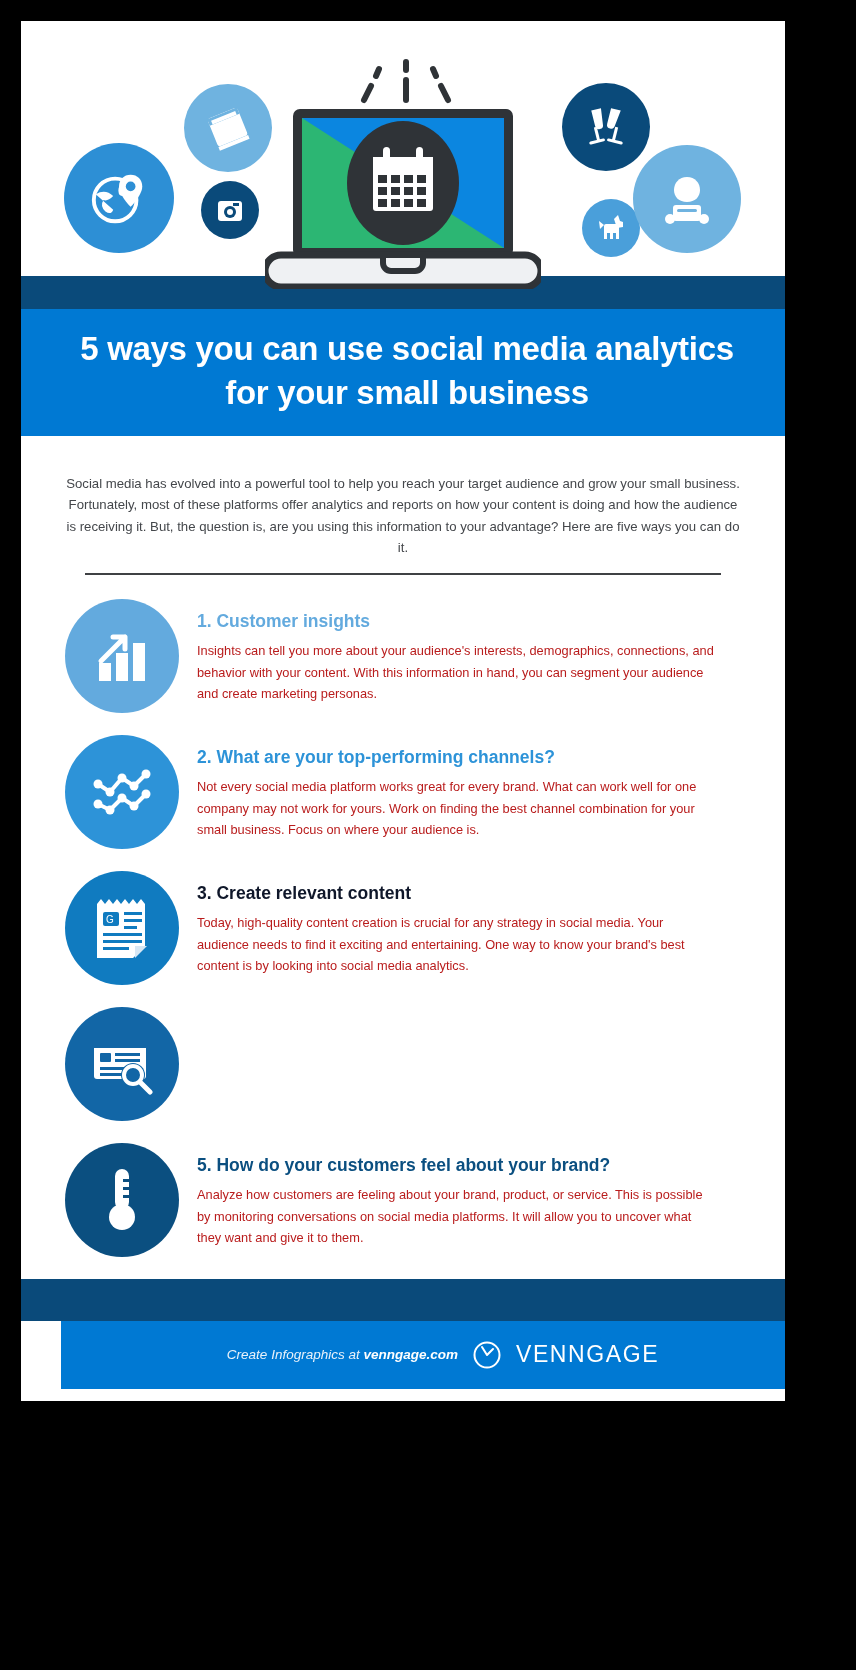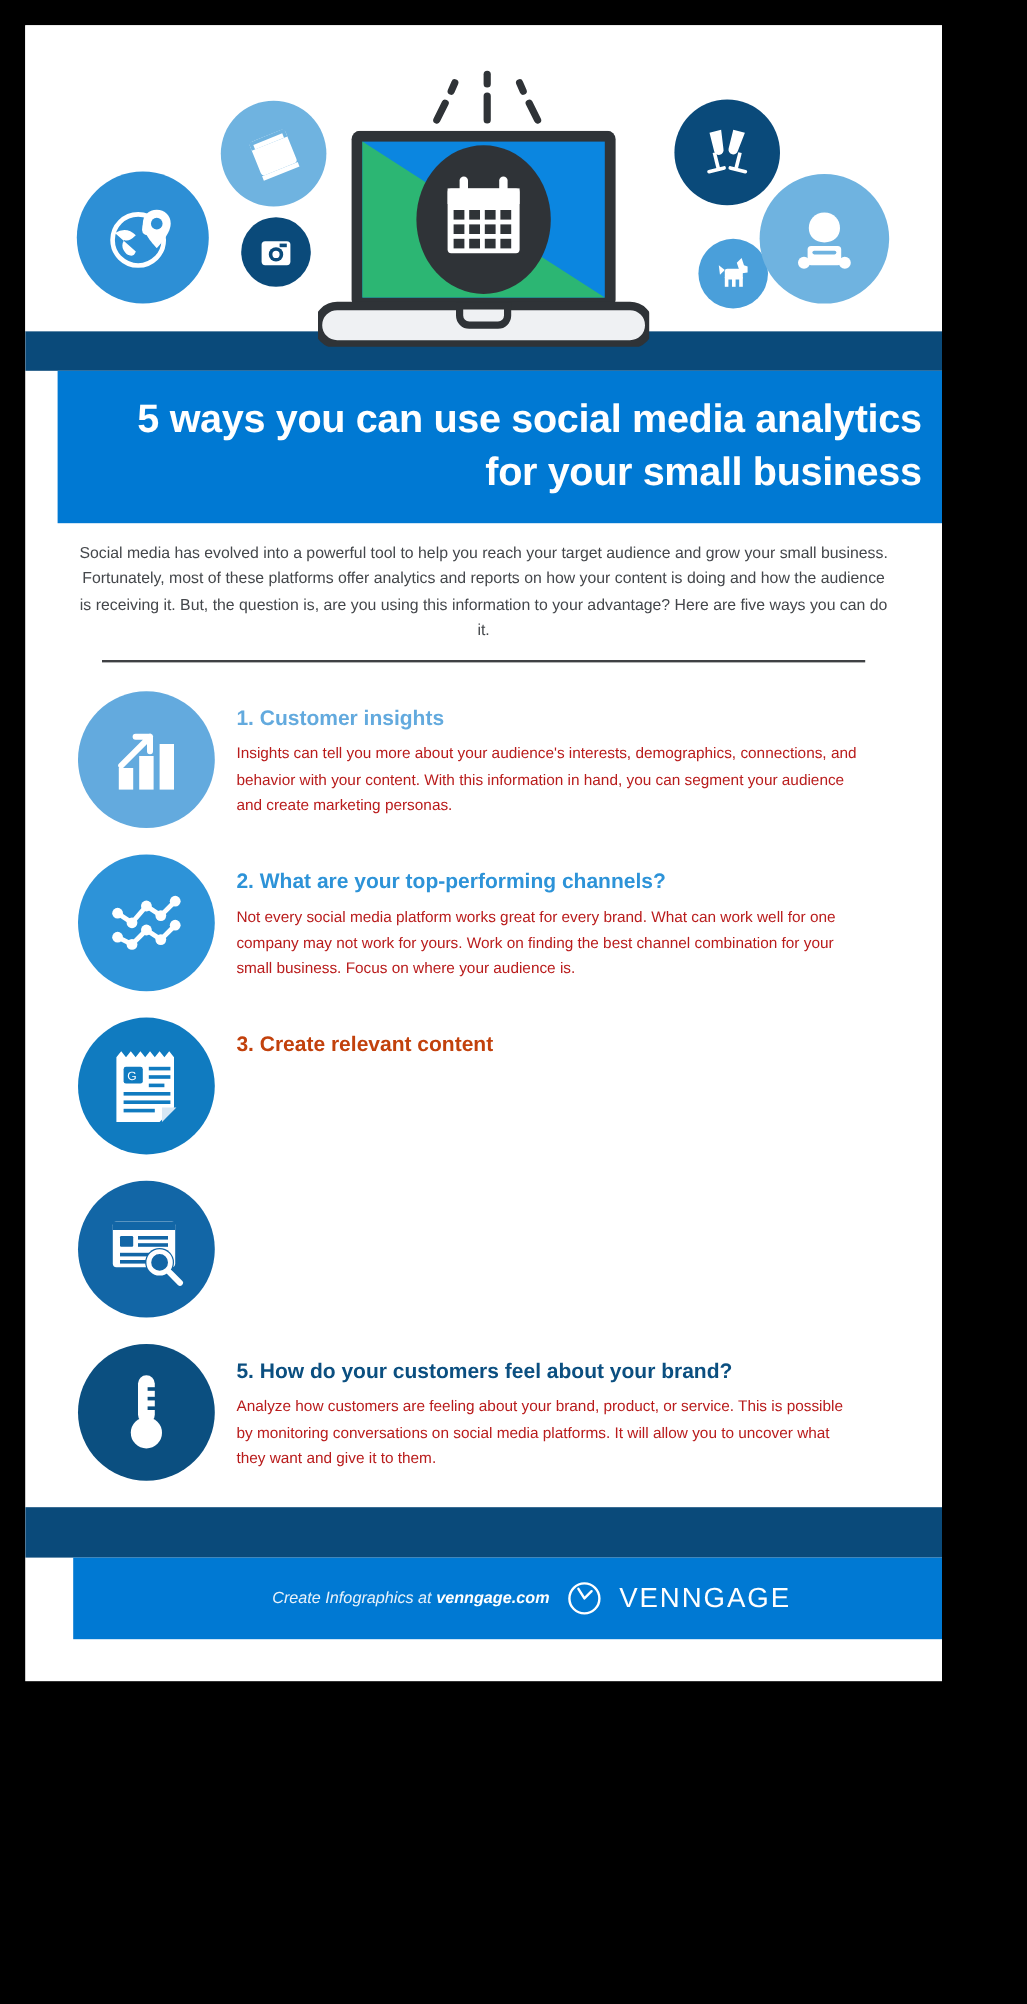--- a/index.html
+++ b/index.html
@@ -34,33 +34,32 @@
   .laptop { position: absolute; left: 244px; top: 88px; width: 276px; height: 180px; }
 
   
   .sparks { position: absolute; left: 315px; top: 35px; width: 140px; height: 50px; }
 
   
   .dark-band { width: 100%; height: 33px; background: #0a4a7a; }
   .title-band {
     width: 100%; padding: 18px 44px 22px 52px;
     background: #0079d3;
-    text-align: right;
-    margin-left: 27px;
+    text-align: center;
   }
   .title-band h1 {
     color: #ffffff;
     font-size: 33px;
     font-weight: bold;
     line-height: 1.32;
     letter-spacing: -0.3px;
   }
 
   
-  .intro-wrap { padding: 14px 44px 0 44px; }
+  .intro-wrap { padding: 37px 44px 0 44px; }
   .intro {
     text-align: center;
     font-size: 13.2px;
     line-height: 1.62;
     color: #44474b;
   }
   .rule {
     height: 2px;
     background: #3f4144;
     margin: 14px 20px 0 20px;
@@ -298,21 +297,22 @@
             <rect x="31" y="23" width="18" height="3"></rect>
             <rect x="31" y="30" width="13" height="3"></rect>
             <rect x="10" y="37" width="39" height="3"></rect>
             <rect x="10" y="44" width="39" height="3"></rect>
             <rect x="10" y="51" width="26" height="3"></rect>
           </g>
           <text x="13" y="27" font-family="Liberation Sans, sans-serif" font-size="10" fill="#fff">G</text>
         </svg>
       </div>
       <div class="sec-body">
-        <div class="sec-title" style="color:#c2410c;">3. Create relevant content</div>
+        <div class="sec-title" style="color:#0f172a;">3. Create relevant content</div>
+        <div class="sec-text">Today, high-quality content creation is crucial for any strategy in social media. Your audience needs to find it exciting and entertaining. One way to know your brand's best content is by looking into social media analytics.</div>
       </div>
     </div>
 
     <div class="section">
       <div class="sec-icon" style="background:#1266a6;">
         <svg width="64" height="62" viewBox="0 0 64 62">
           <rect x="4" y="8" width="52" height="38" rx="3" fill="#fff"></rect>
           <rect x="4" y="8" width="52" height="7" fill="#1266a6"></rect>
           <g fill="#1266a6">
             <rect x="10" y="20" width="11" height="9" rx="1"></rect>

